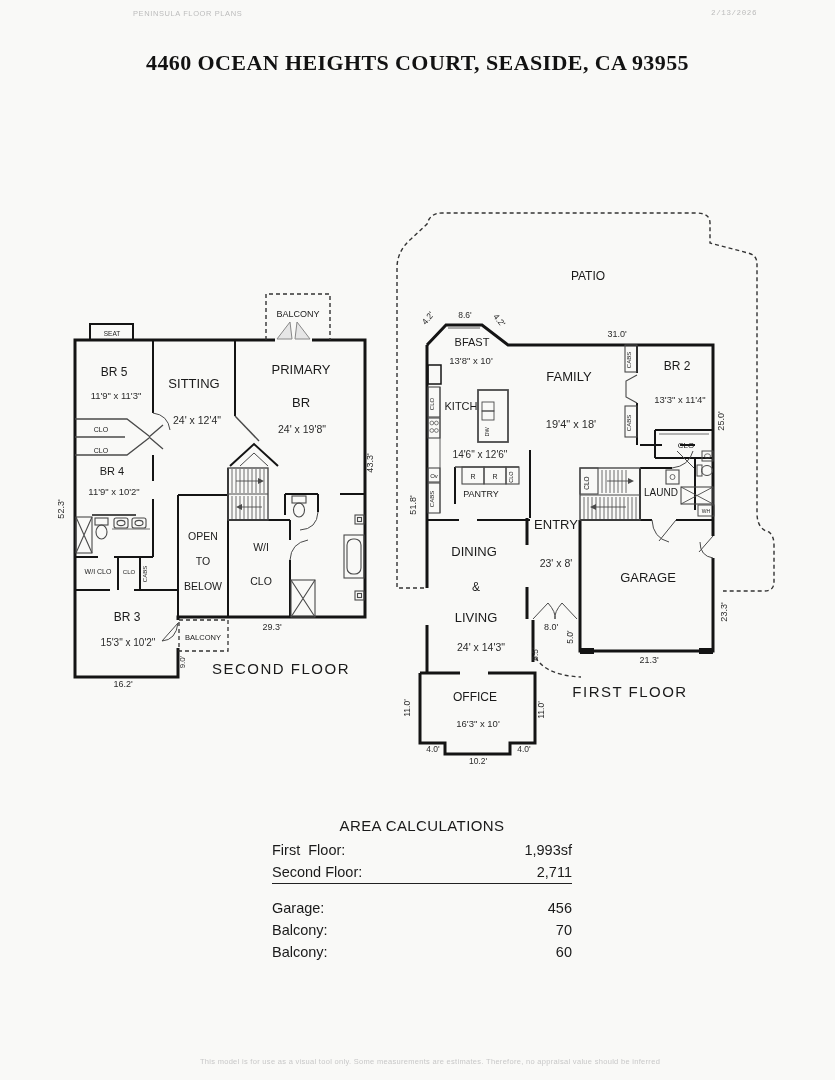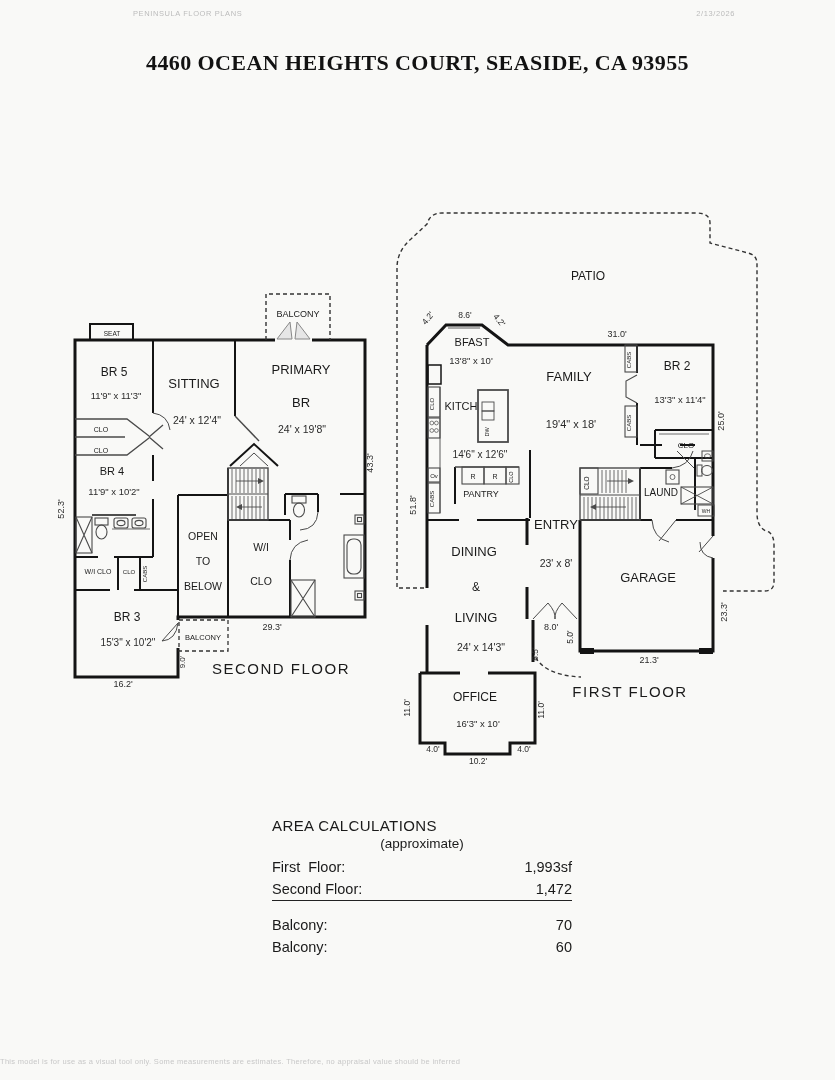--- a/index.html
+++ b/index.html
@@ -1,40 +1,40 @@
 <!DOCTYPE html>
 <html><head>
 <meta charset="utf-8">
 <style>
   html,body{margin:0;padding:0;}
   body{width:835px;height:1080px;background:#f9f9f7;position:relative;
        font-family:"Liberation Sans",sans-serif;color:#1a1a1a;overflow:hidden;}
   .hdr{position:absolute;top:9px;font-size:7.5px;letter-spacing:.6px;color:#bcbcbc;}
-  #brand{left:97px;margin-left:36px;} #date{right:100px;}
+  #brand{left:97px;margin-left:36px;} #date{right:78px;font-family:Liberation Mono, monospace;}
   #title{position:absolute;top:50px;left:0;right:0;text-align:center;
          font-size:22px;font-weight:700;letter-spacing:.4px;color:#121212;font-family:Liberation Serif, serif;}
   svg{position:absolute;}
   #sf-svg{left:55px;top:285px;}
   #ff-svg{left:385px;top:195px;}
   svg text{font-family:"Liberation Sans",sans-serif;fill:#1a1a1a;text-anchor:middle;}
   svg text.dim{fill:#2b2b2b;}
   svg text.floor{letter-spacing:1.5px;}
   .wall{stroke:#141414;fill:none;}
   .thin{stroke:#4a4a4a;fill:none;}
   .dash{stroke:#333;fill:none;stroke-dasharray:4,3;}
   #area{position:absolute;left:272px;top:817px;width:300px;}
-  #area .t{text-align:left;font-size:15px;letter-spacing:.4px;}
+  #area .t{text-align:center;font-size:15px;letter-spacing:.4px;}
   #area .s{text-align:center;font-size:13.5px;margin-top:2px;}
   .arow{display:flex;justify-content:space-between;font-size:14.5px;line-height:22px;}
   .arow span{white-space:pre;}
   .arow.ul{border-bottom:1.6px solid #222;}
   .arow.first{margin-top:5px;}
   .gap{height:13px;}
-  #footer{position:absolute;top:1057px;left:0;right:0;text-align:left;
-          font-size:7.5px;color:#c8c8c8;letter-spacing:.3px;}
+  #footer{position:absolute;top:1057px;left:0;right:0;text-align:center;
+          font-size:7.5px;color:#c8c8c8;letter-spacing:.3px;padding-left:25px;}
 </style>
 </head>
 <body>
 
 <div>
 
   <div class="hdr" id="brand">PENINSULA FLOOR PLANS</div>
   <div class="hdr" id="date">2/13/2026</div>
   <div id="title">4460 OCEAN HEIGHTS COURT, SEASIDE, CA  93955</div>
 
@@ -247,30 +247,33 @@
       <text x="544" y="710" font-size="8.5" class="dim" transform="rotate(-90 544 710)">11.0'</text>
       <text x="433" y="752" font-size="8.5" class="dim">4.0'</text>
       <text x="524" y="752" font-size="8.5" class="dim">4.0'</text>
       <text x="478" y="764" font-size="8.5" class="dim">10.2'</text>
       <text x="630" y="697" font-size="15" class="floor">FIRST FLOOR</text>
     </g>
   </svg>
 
   <div id="area">
     <div class="t">AREA CALCULATIONS</div>
-    <div class="s">(approximate)</div>
     <div class="arow first">
       <span>First  Floor:</span>
       <span>1,993sf</span>
     </div>
     <div class="arow ul">
       <span>Second Floor:</span>
-      <span>1,472</span>
+      <span>2,711</span>
     </div>
     <div class="gap"></div>
+    <div class="arow">
+      <span>Garage:</span>
+      <span>456</span>
+    </div>
     <div class="arow">
       <span>Balcony:</span>
       <span>70</span>
     </div>
     <div class="arow">
       <span>Balcony:</span>
       <span>60</span>
     </div>
   </div>
 

